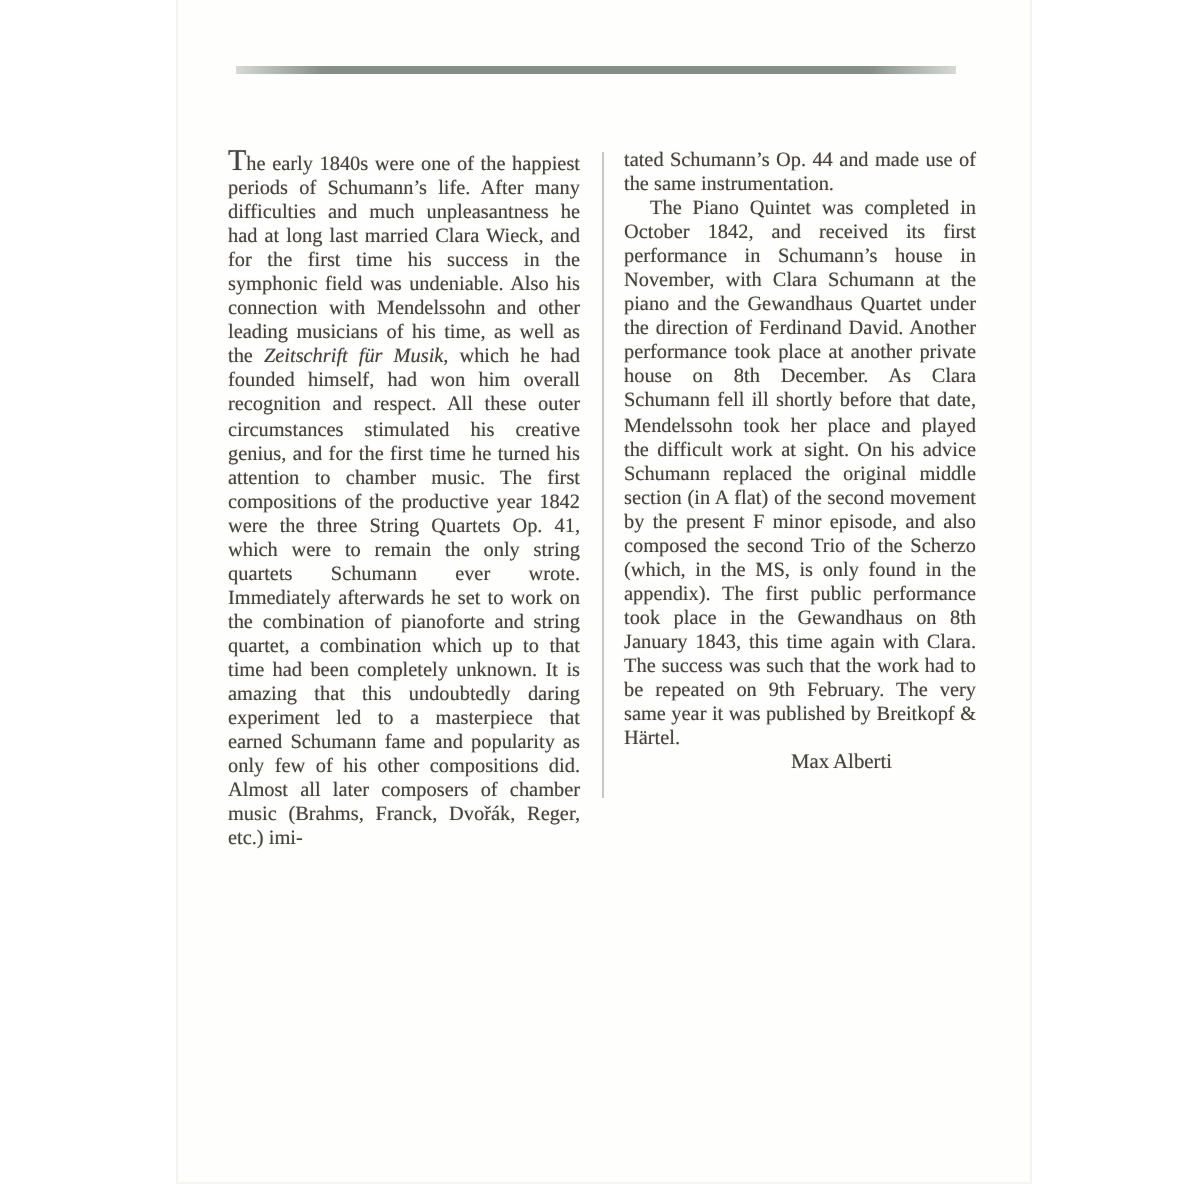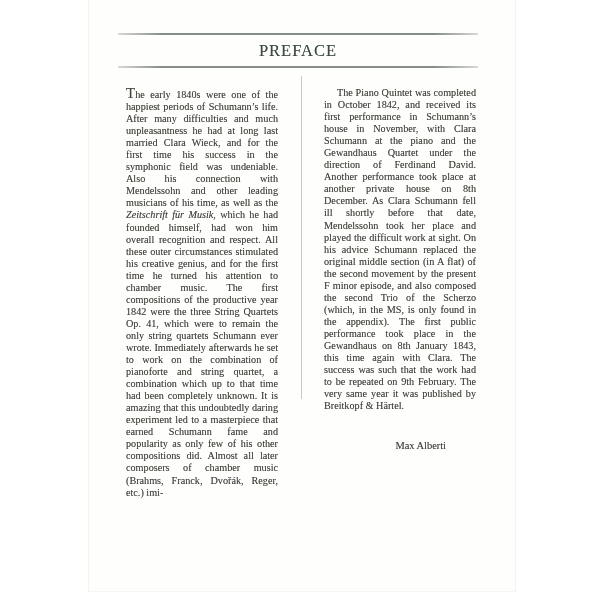--- a/index.html
+++ b/index.html
@@ -52,60 +52,60 @@
     gap: 22px;
   }
   .column { width: 176px; }
   .column-divider {
     position: absolute;
     left: 187px; top: 1px;
     width: 1px; height: 323px;
     background: #c6c8c2;
   }
   .body-para {
-    margin: 12px;
+    margin: 0;
     font-size: 10.2px;
     line-height: 12.05px;
     text-align: justify;
     hyphens: auto;
     color: #45433c;
     text-shadow: 0 0 0.45px rgba(69,67,60,0.5);
   }
   .body-para.indent { text-indent: 13px; font-family: Liberation Serif, serif; }
   .initial { font-size: 15px; }
   .italic { font-style: italic; }
 
   .signature {
-    margin-top: 28px;
+    margin-top: 0;
     padding-right: 42px;
     text-align: right;
     font-size: 10.4px;
     color: #45433c;
     text-shadow: 0 0 0.45px rgba(69,67,60,0.5);
   }
 </style>
 </head>
 <body>
 
 <div class="screenshot">
 
   <div class="scan-paper"></div>
 
   <div class="title-block">
     <div class="title-rule"></div>
-    <h1 class="page-title">PREFACE</h1>
     <div class="title-rule"></div>
   </div>
 
   <div class="columns">
     <div class="column">
         <p class="body-para"><span class="initial">T</span><span>he early 1840s were one of the happiest periods of Schumann’s life. After many difficulties and much unpleasantness he had at long last married Clara Wieck, and for the first time his success in the symphonic field was undeniable. Also his connection with Mendelssohn and other leading musicians of his time, as well as the </span><span class="italic">Zeitschrift für Musik</span><span>, which he had founded himself, had won him overall recognition and respect. All these outer circumstances stimulated his creative genius, and for the first time he turned his attention to chamber music. The first compositions of the productive year 1842 were the three String Quartets Op. 41, which were to remain the only string quartets Schumann ever wrote. Immediately afterwards he set to work on the combination of pianoforte and string quartet, a combination which up to that time had been completely unknown. It is amazing that this undoubtedly daring experiment led to a masterpiece that earned Schumann fame and popularity as only few of his other compositions did. Almost all later composers of chamber music (Brahms, Franck, Dvořák, Reger, etc.) imi-</span></p>
       </div>
     <div class="column-divider"></div>
     <div class="column">
+    <p class="body-para"><span>tated Schumann’s Op. 44 and made use of the same instrumentation.</span></p>
         <p class="body-para indent"><span>The Piano Quintet was completed in October 1842, and received its first performance in Schumann’s house in November, with Clara Schumann at the piano and the Gewandhaus Quartet under the direction of Ferdinand David. Another performance took place at another private house on 8th December. As Clara Schumann fell ill shortly before that date, Mendelssohn took her place and played the difficult work at sight. On his advice Schumann replaced the original middle section (in A flat) of the second movement by the present F minor episode, and also composed the second Trio of the Scherzo (which, in the MS, is only found in the appendix). The first public performance took place in the Gewandhaus on 8th January 1843, this time again with Clara. The success was such that the work had to be repeated on 9th February. The very same year it was published by Breitkopf &amp; Härtel.</span></p>
         <div class="signature">Max Alberti</div>
       </div>
   </div>
 
   <div class="signature-slot"></div>
 
 </div>
 
 </body></html>

